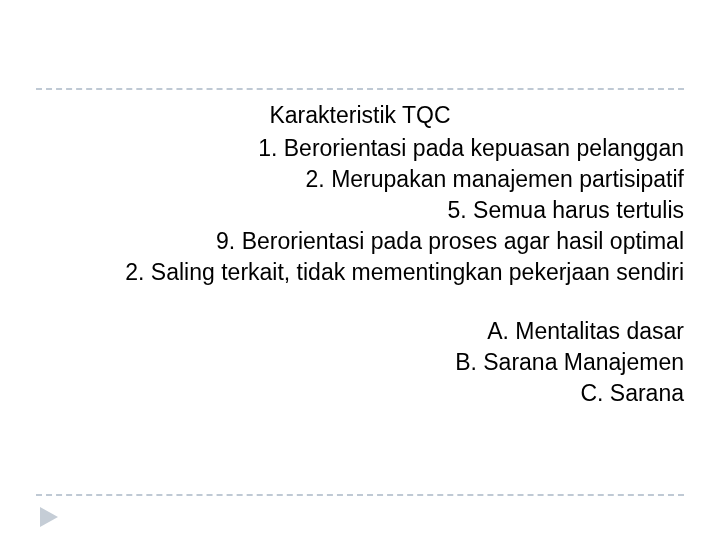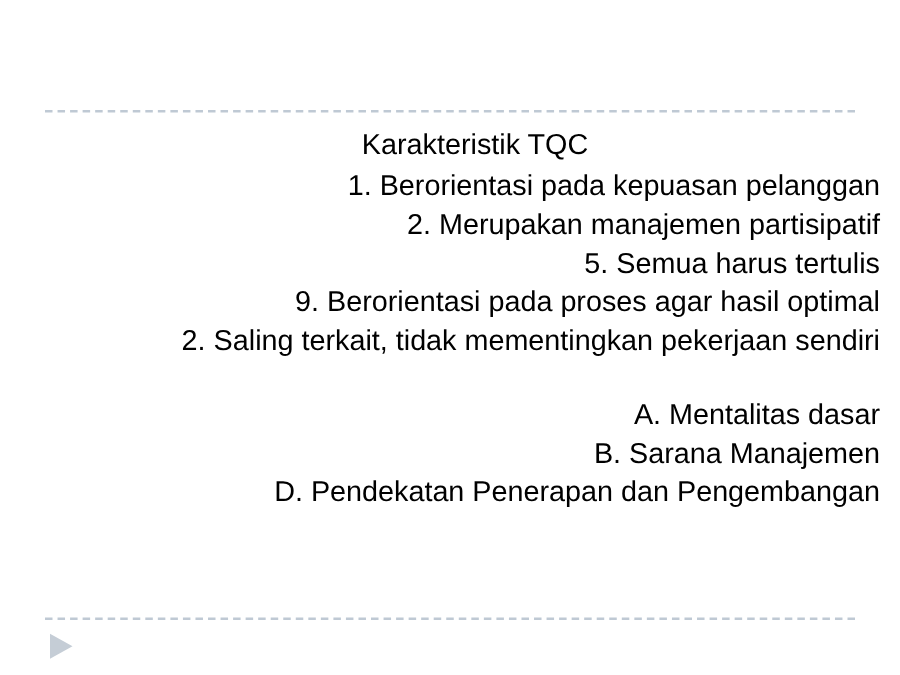--- a/index.html
+++ b/index.html
@@ -28,21 +28,20 @@
     height: 0;
   }
   .rule-top { top: 88px; }
   .rule-bottom { top: 494px; }
 
   .content {
     position: absolute;
     left: 36px;
     top: 100px;
     width: 648px;
-    margin-left: 20px;
   }
 
   .block-title {
     text-align: center;
     font-size: 23px;
     line-height: 31px;
     margin: 0 0 2px 0;
   }
   .list {
     margin: 0;
@@ -87,21 +86,21 @@
         <li>2. Saling terkait, tidak mementingkan pekerjaan sendiri</li>
       </ul>
     </div>
 
     <div class="spacer"></div>
 
     <div class="section">
       <ul class="list">
         <li>A. Mentalitas dasar</li>
         <li>B. Sarana Manajemen</li>
-        <li>D. Pendekatan Penerapan dan Pengembangan</li>
+        <li>C. Sarana</li>
       </ul>
     </div>
 
   </div>
 
   <div class="rule rule-bottom"></div>
 
   <div class="nav-arrow">
     <svg width="26" height="26" viewBox="0 0 26 26" aria-hidden="true">
       <polygon points="4,3 22,13 4,23" fill="#c5cdd6"></polygon>

